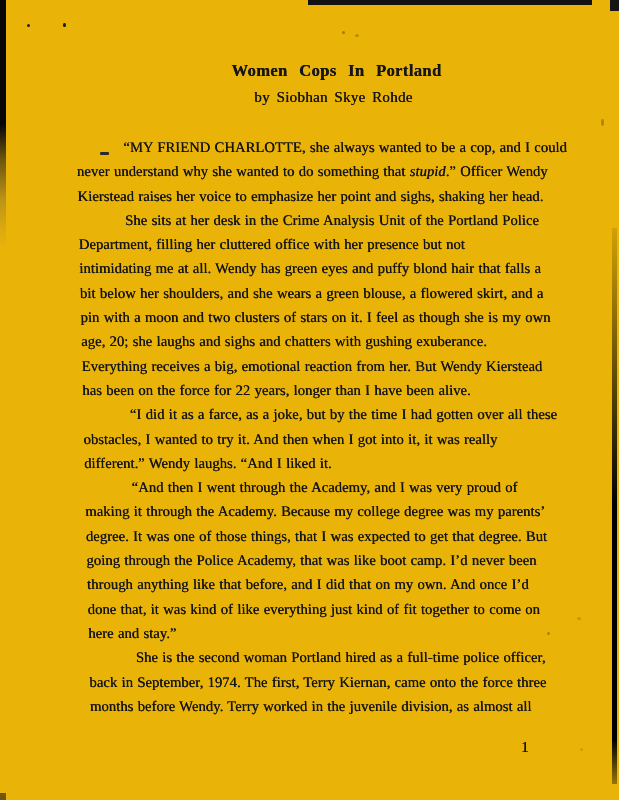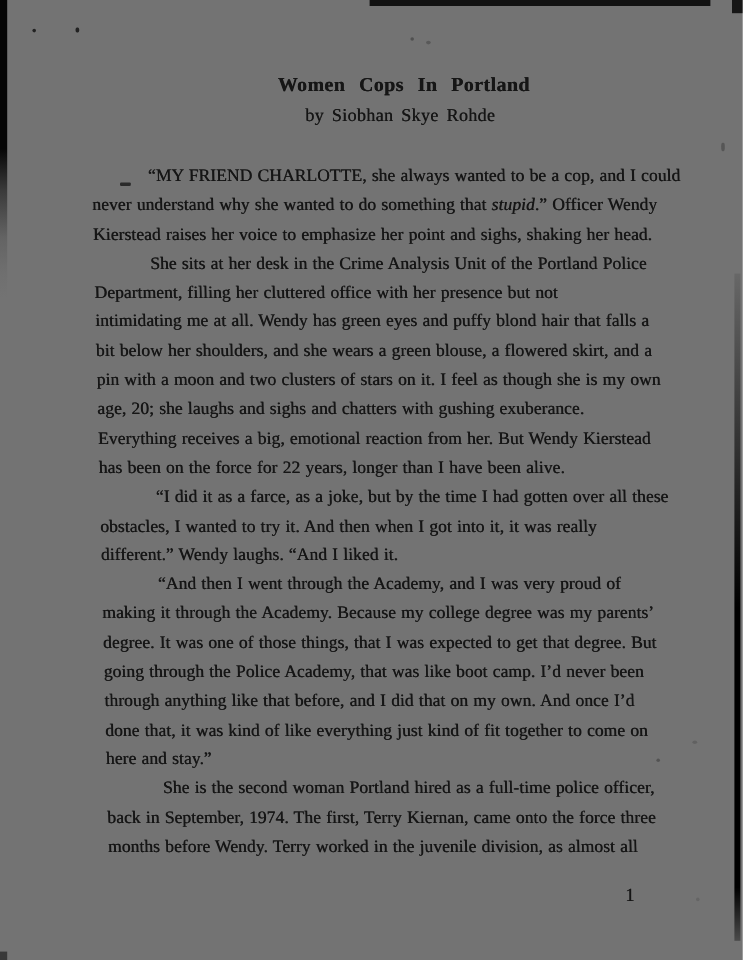--- a/index.html
+++ b/index.html
@@ -1,20 +1,20 @@
 <!DOCTYPE html>
 <html><head>
 <meta charset="utf-8">
 <style>
   html,body { margin:0; padding:0; background:#e8e8e8; }
   .page {
     position:relative;
     width:619px; height:800px;
     margin:0 auto;
-    background:#737373;
+    background:#eab308;
     overflow:hidden;
     font-family:"Liberation Serif", serif;
     color:#161616;
   }
   
   .doc-title {
     position:absolute; top:61px; left:0; width:619px; margin:0;
     text-align:center; transform:translateX(27px);
     font-size:16.5px; font-weight:bold;
     word-spacing:7px; letter-spacing:0.4px;

